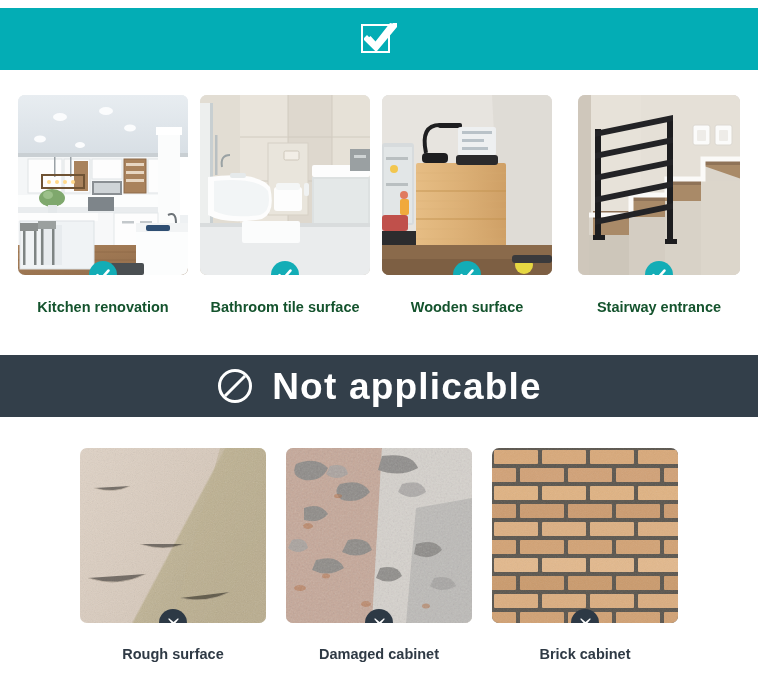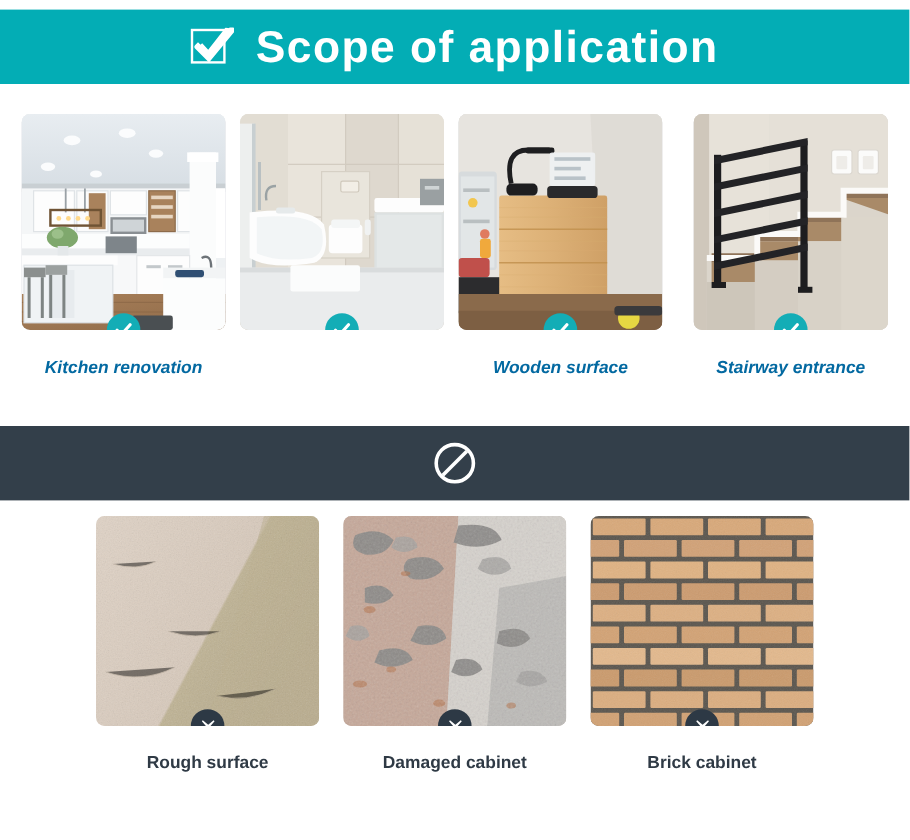--- a/index.html
+++ b/index.html
@@ -77,30 +77,29 @@
     display:flex; align-items:center; justify-content:center;
     z-index:3;
   }
   .badge-ok { background:#13adb6; }
   .badge-no { background:#2d3945; }
 
   .caption {
     margin-top:24px;
     font-size:14.5px;
     font-weight:700;
-    color:#0369a1;
+    color:#14532d;
     text-align:left;
     white-space:nowrap;
-    font-style:italic;
   }
 
   
   .row-bot {
     position:absolute;
-    top:430px; left:0;
+    top:448px; left:0;
     width:758px;
     display:flex;
     justify-content:center;
     gap:20px;
   }
   .cell-b { width:186px; display:flex; flex-direction:column; align-items:center; }
   .photo-b {
     width:100%;
     height:175px;
     border-radius:7px;
@@ -124,21 +123,20 @@
 <body>
 
 <div class="bar bar-scope">
   <span class="icon-check-box">
     <span class="bx"></span>
     <svg class="tick" viewBox="0 0 33 32" aria-hidden="true">
       <path d="M3 16 L12 25 L31 1 L26 0 L11.5 18.5 L6.5 13 Z" fill="#ffffff"></path>
       <path d="M3 16 L12 25 L31 2" stroke="#ffffff" stroke-width="5.5" fill="none" stroke-linecap="square"></path>
     </svg>
   </span>
-  <span class="bar-title">Scope of application</span>
 </div>
 
 <div class="row-top">
 
   <div class="cell">
     <div class="photo">
       <svg viewBox="0 0 170 180" preserveAspectRatio="xMidYMid slice">
         <defs>
           <linearGradient id="kceil" x1="0" y1="0" x2="0" y2="1">
             <stop offset="0" stop-color="#e8edf1"></stop>
@@ -275,20 +273,21 @@
         <rect x="0" y="128" width="170" height="4" fill="#d9dcdd"></rect>
 
         <rect x="42" y="126" width="58" height="22" rx="2" fill="#fbfcfc"></rect>
       </svg>
       <span class="badge badge-ok">
         <svg width="16" height="16" viewBox="0 0 16 16">
             <path d="M2.5 8.2 L6.2 11.8 L13.4 3.6" stroke="#ffffff" stroke-width="2.6" fill="none" stroke-linecap="round" stroke-linejoin="round"></path>
           </svg>
       </span>
     </div>
+    <div class="caption">Bathroom tile surface</div>
   </div>
 
   <div class="cell">
     <div class="photo">
       <svg viewBox="0 0 170 180" preserveAspectRatio="xMidYMid slice">
         <defs>
           <linearGradient id="woodg" x1="0" y1="0" x2="1" y2="0">
             <stop offset="0" stop-color="#e6bd84"></stop>
               <stop offset="0.5" stop-color="#dcb076"></stop>
               <stop offset="1" stop-color="#cfa066"></stop>
@@ -407,20 +406,21 @@
 <div class="spacer-mid"></div>
 
 <div class="bar-wrap-not">
   <div class="bar bar-not">
     <span class="icon-ban">
       <svg viewBox="0 0 38 38" width="38" height="38" aria-hidden="true">
         <circle cx="19" cy="19" r="15.5" stroke="#ffffff" stroke-width="3" fill="none"></circle>
         <line x1="9" y1="29" x2="29" y2="9" stroke="#ffffff" stroke-width="3"></line>
       </svg>
     </span>
+    <span class="bar-title">Not applicable</span>
   </div>
 </div>
 
 <div class="row-bot">
 
   <div class="cell-b">
     <div class="photo-b">
       <svg viewBox="0 0 186 175" preserveAspectRatio="xMidYMid slice">
         <defs>
           <linearGradient id="stuc" x1="0" y1="0" x2="1" y2="0.5">

